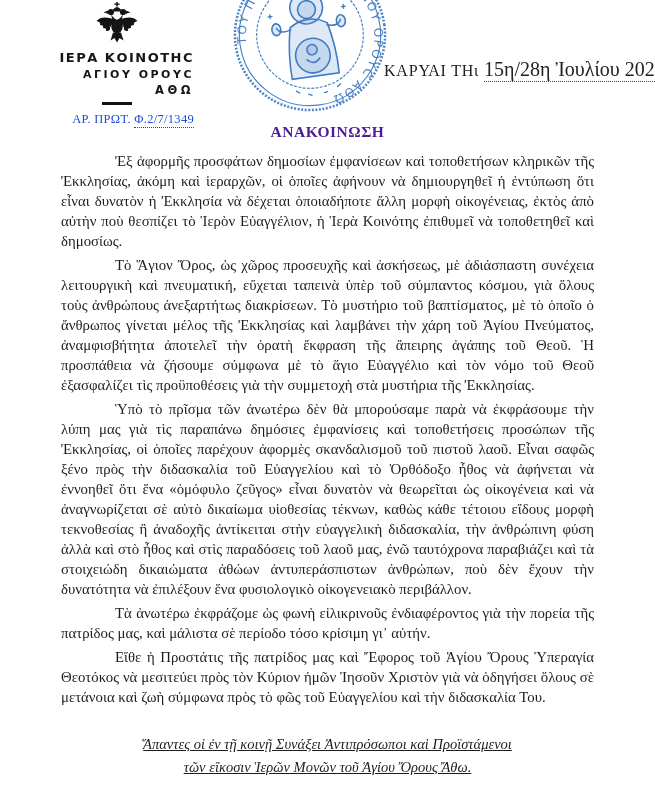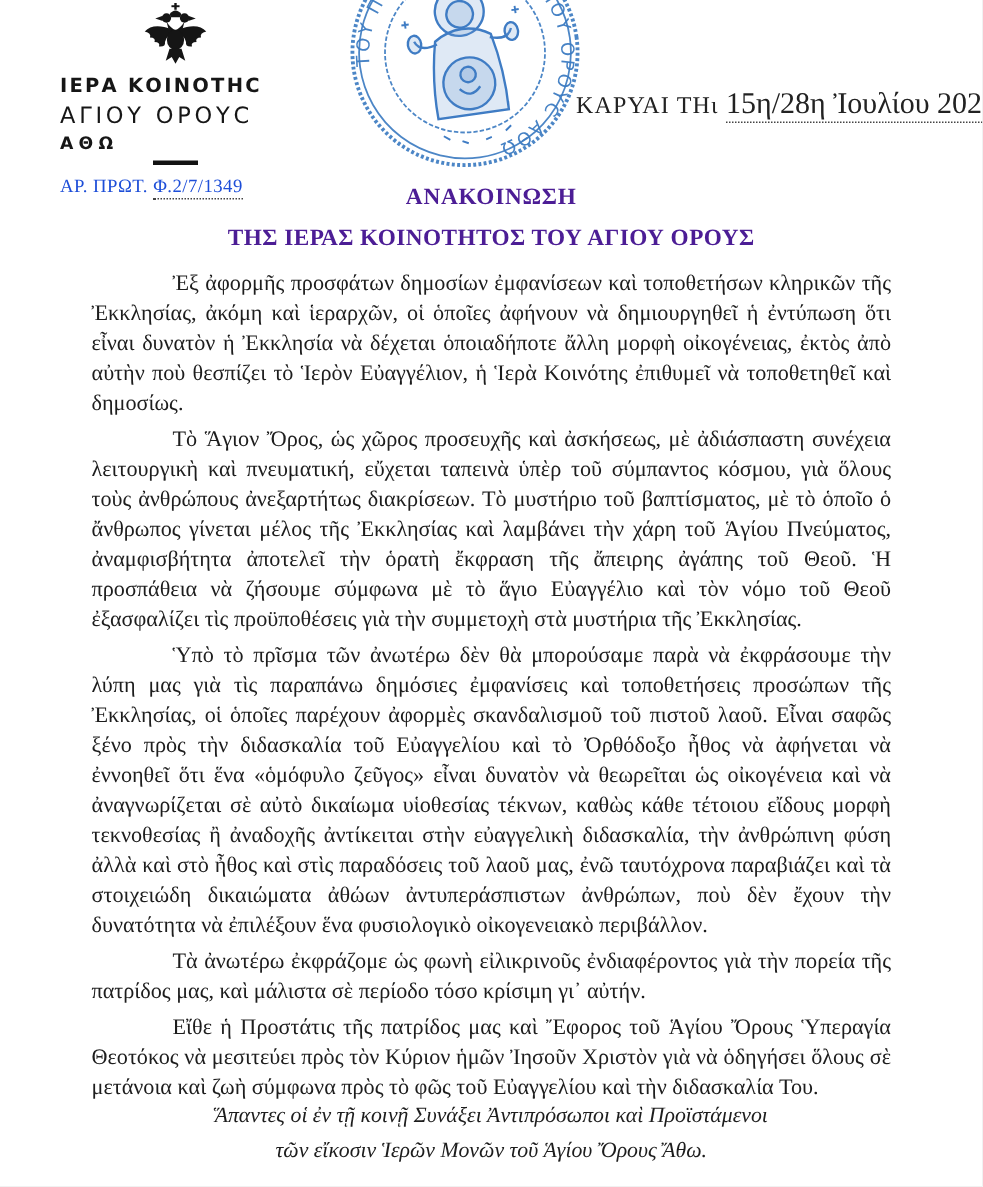--- a/index.html
+++ b/index.html
@@ -8,27 +8,27 @@
     background:#ffffff; overflow:hidden;
     font-family:"Liberation Serif","DejaVu Serif",serif;
     color:#1d1d1d;
   }
 
   
   .header { position:relative; height:122px; }
 
   .org-block {
     position:absolute; left:40px; top:2px; width:154px;
-    text-align:left;
+    text-align:right;
     font-family:"DejaVu Sans","Liberation Sans",sans-serif;
     color:#161616;
   }
   .eagle { display:block; margin:0 auto; }
   .org-line1 { font-size:13px; font-weight:bold; letter-spacing:1.5px; margin-top:2px; white-space:nowrap; }
-  .org-line2 { font-size:15px; font-weight:normal; letter-spacing:2.5px; margin-top:3px; white-space:nowrap; }
+  .org-line2 { font-size:11px; font-weight:bold; letter-spacing:2.5px; margin-top:3px; white-space:nowrap; }
   .org-line3 { font-size:11.5px; font-weight:bold; letter-spacing:3.5px; margin-top:2px; }
   .org-divider { width:30px; border:0; border-top:3px solid #121212; margin:5px auto 7px; }
   .protocol {
     font-family:"Liberation Serif","DejaVu Serif",serif;
     font-size:12.5px; letter-spacing:0.3px; white-space:nowrap; color:#1d4ed8;
   }
   .dotted { border-bottom:1.5px dotted #444; padding-bottom:1px; }
 
   .seal {
     position:absolute; left:231px; top:-44px; width:158px; height:158px;
@@ -48,21 +48,21 @@
 
   
   .body-text { margin:9px 57px 0 57px; text-align:justify; }
   .body-text p {
     margin:4px; font-size:14.8px; line-height:20px; text-indent:54px; color:#1d1d1d;
   }
 
   
   .closing {
     position:absolute; left:0; right:0; top:733px; text-align:center;
-    font-style:italic; font-size:14.5px; line-height:23px; color:#1d1d1d;
+    font-style:italic; font-size:14.5px; line-height:23px; color:#1d1d1d;text-decoration:underline;
   }
 </style>
 </head>
 <body>
 
 <div class="page">
 
   <div class="header">
 
     <div class="org-block">
@@ -114,21 +114,20 @@
         <path d="M40 56 l5 0 M42.5 53.5 l0 5 M120 56 l-5 0 M117.5 53.5 l0 5" stroke-width="1.3" fill="none"></path>
         <path d="M58 134 l4 3 M70 139 l4 2 M86 140 l4 -1 M100 136 l4 -3" stroke-width="1.3" fill="none"></path>
       </g>
     </svg>
 
     <div class="date-line"><span class="date-place">ΚΑΡΥΑΙ ΤΗι </span><span class="date-value dotted">15η/28η Ἰουλίου 2022</span></div>
   </div>
 
   <div class="title-block">
     <div class="title-line1">ΑΝΑΚΟΙΝΩΣΗ</div>
-    <div class="title-line2">ΤΗΣ ΙΕΡΑΣ ΚΟΙΝΟΤΗΤΟΣ ΤΟΥ ΑΓΙΟΥ ΟΡΟΥΣ</div>
   </div>
 
   <div class="body-text">
     <p>Ἐξ ἀφορμῆς προσφάτων δημοσίων ἐμφανίσεων καὶ τοποθετήσων κληρικῶν τῆς Ἐκκλησίας, ἀκόμη καὶ ἱεραρχῶν, οἱ ὁποῖες ἀφήνουν νὰ δημιουργηθεῖ ἡ ἐντύπωση ὅτι εἶναι δυνατὸν ἡ Ἐκκλησία νὰ δέχεται ὁποιαδήποτε ἄλλη μορφὴ οἰκογένειας, ἐκτὸς ἀπὸ αὐτὴν ποὺ θεσπίζει τὸ Ἱερὸν Εὐαγγέλιον, ἡ Ἱερὰ Κοινότης ἐπιθυμεῖ νὰ τοποθετηθεῖ καὶ δημοσίως.</p>
     <p>Τὸ Ἅγιον Ὄρος, ὡς χῶρος προσευχῆς καὶ ἀσκήσεως, μὲ ἀδιάσπαστη συνέχεια λειτουργικὴ καὶ πνευματική, εὔχεται ταπεινὰ ὑπὲρ τοῦ σύμπαντος κόσμου, γιὰ ὅλους τοὺς ἀνθρώπους ἀνεξαρτήτως διακρίσεων. Τὸ μυστήριο τοῦ βαπτίσματος, μὲ τὸ ὁποῖο ὁ ἄνθρωπος γίνεται μέλος τῆς Ἐκκλησίας καὶ λαμβάνει τὴν χάρη τοῦ Ἁγίου Πνεύματος, ἀναμφισβήτητα ἀποτελεῖ τὴν ὁρατὴ ἔκφραση τῆς ἄπειρης ἀγάπης τοῦ Θεοῦ. Ἡ προσπάθεια νὰ ζήσουμε σύμφωνα μὲ τὸ ἅγιο Εὐαγγέλιο καὶ τὸν νόμο τοῦ Θεοῦ ἐξασφαλίζει τὶς προϋποθέσεις γιὰ τὴν συμμετοχὴ στὰ μυστήρια τῆς Ἐκκλησίας.</p>
     <p>Ὑπὸ τὸ πρῖσμα τῶν ἀνωτέρω δὲν θὰ μπορούσαμε παρὰ νὰ ἐκφράσουμε τὴν λύπη μας γιὰ τὶς παραπάνω δημόσιες ἐμφανίσεις καὶ τοποθετήσεις προσώπων τῆς Ἐκκλησίας, οἱ ὁποῖες παρέχουν ἀφορμὲς σκανδαλισμοῦ τοῦ πιστοῦ λαοῦ. Εἶναι σαφῶς ξένο πρὸς τὴν διδασκαλία τοῦ Εὐαγγελίου καὶ τὸ Ὀρθόδοξο ἦθος νὰ ἀφήνεται νὰ ἐννοηθεῖ ὅτι ἕνα «ὁμόφυλο ζεῦγος» εἶναι δυνατὸν νὰ θεωρεῖται ὡς οἰκογένεια καὶ νὰ ἀναγνωρίζεται σὲ αὐτὸ δικαίωμα υἱοθεσίας τέκνων, καθὼς κάθε τέτοιου εἴδους μορφὴ τεκνοθεσίας ἢ ἀναδοχῆς ἀντίκειται στὴν εὐαγγελικὴ διδασκαλία, τὴν ἀνθρώπινη φύση ἀλλὰ καὶ στὸ ἦθος καὶ στὶς παραδόσεις τοῦ λαοῦ μας, ἐνῶ ταυτόχρονα παραβιάζει καὶ τὰ στοιχειώδη δικαιώματα ἀθώων ἀντυπεράσπιστων ἀνθρώπων, ποὺ δὲν ἔχουν τὴν δυνατότητα νὰ ἐπιλέξουν ἕνα φυσιολογικὸ οἰκογενειακὸ περιβάλλον.</p>
     <p>Τὰ ἀνωτέρω ἐκφράζομε ὡς φωνὴ εἰλικρινοῦς ἐνδιαφέροντος γιὰ τὴν πορεία τῆς πατρίδος μας, καὶ μάλιστα σὲ περίοδο τόσο κρίσιμη γι᾿ αὐτήν.</p>
     <p>Εἴθε ἡ Προστάτις τῆς πατρίδος μας καὶ Ἔφορος τοῦ Ἁγίου Ὄρους Ὑπεραγία Θεοτόκος νὰ μεσιτεύει πρὸς τὸν Κύριον ἡμῶν Ἰησοῦν Χριστὸν γιὰ νὰ ὁδηγήσει ὅλους σὲ μετάνοια καὶ ζωὴ σύμφωνα πρὸς τὸ φῶς τοῦ Εὐαγγελίου καὶ τὴν διδασκαλία Του.</p>
   </div>
 

